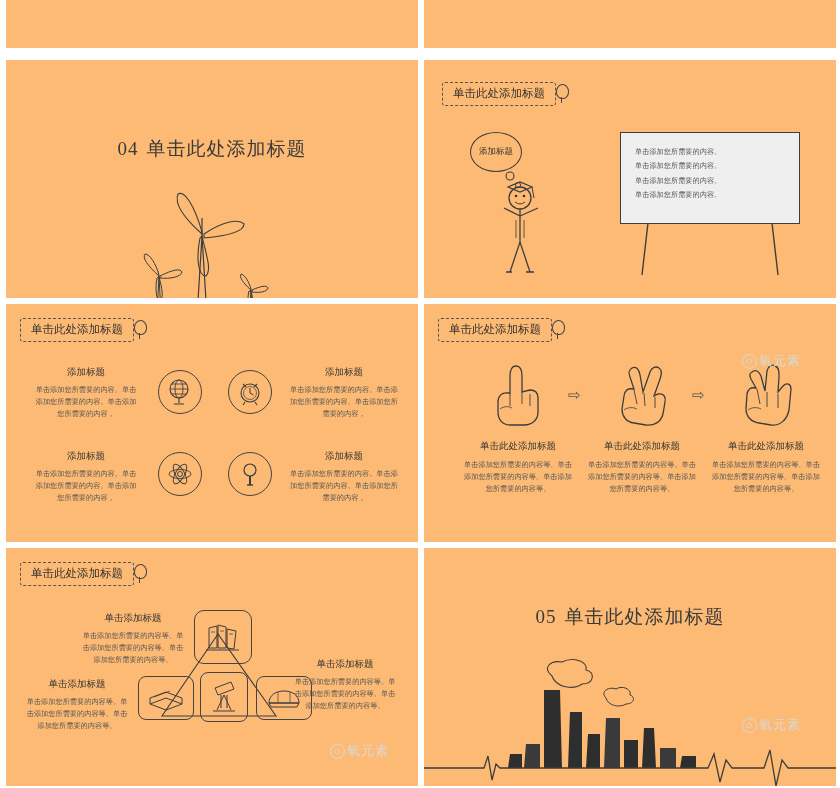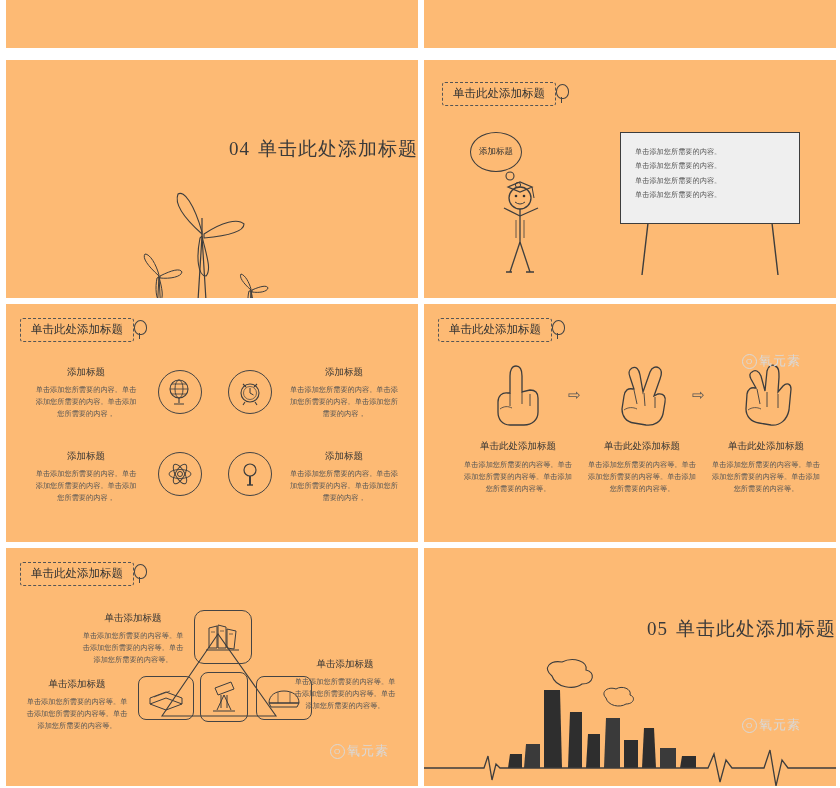--- a/index.html
+++ b/index.html
@@ -30,21 +30,21 @@
   .row-0 { top: -62px; height: 110px; }
   .row-1 { top: 60px; height: 238px; }
   .row-2 { top: 304px; height: 238px; }
   .row-3 { top: 548px; height: 238px; }
 
   .title-big {
     font-size: 19px;
     color: #3a3a3a;
     letter-spacing: 1px;
     font-weight: normal;
-    text-align: right;
+    text-align: center;
   }
   .title-big .num {
     font-family: "Liberation Serif", serif;
     margin-right: 8px;
   }
   .tag {
     display: inline-block;
     border: 1px dashed #555;
     border-radius: 3px;
     padding: 3px 10px 4px 10px;
@@ -395,21 +395,21 @@
         <path class="thin" d="M14 7 L14 18 M26 7 L26 18" stroke-width="0.7"></path>
       </svg>
     </div>
     <div style="position:absolute;left:286px;top:110px;width:106px;text-align:center">
       <div class="sub-title">单击添加标题</div>
       <div class="body-txt" style="margin-top:5px">单击添加您所需要的内容等。单击添加您所需要的内容等。单击添加您所需要的内容等。</div>
     </div>
   </div>
 
   <div class="slide col-r row-3">
-    <div class="title-big" style="position:absolute;left:0;top:68px;width:412px">
+    <div class="title-big" style="position:absolute;left:0;top:56px;width:412px">
       <span class="num">05</span><span>单击此处添加标题</span>
     </div>
     <svg width="412" height="130" style="position:absolute;left:0;top:108px">
 
       <path class="thin" d="M128 20 C118 12 126 4 138 6 C150 0 164 6 162 14 C172 16 170 28 158 28 C150 34 132 32 128 20 Z" stroke-width="1.1" fill="#2e2e2e"></path>
       <path class="thin" d="M182 42 C176 36 184 30 192 33 C198 29 208 33 206 39 C212 41 210 48 202 48 C196 52 184 50 182 42 Z" stroke-width="1" fill="#3a3a3a"></path>
 
       <path d="M120 112 L120 34 L136 34 L138 112 Z" fill="#2e2e2e"></path>
       <path d="M144 112 L146 56 L158 56 L158 112 Z" fill="#2e2e2e"></path>
       <path d="M162 112 L164 78 L176 78 L176 112 Z" fill="#2e2e2e"></path>

